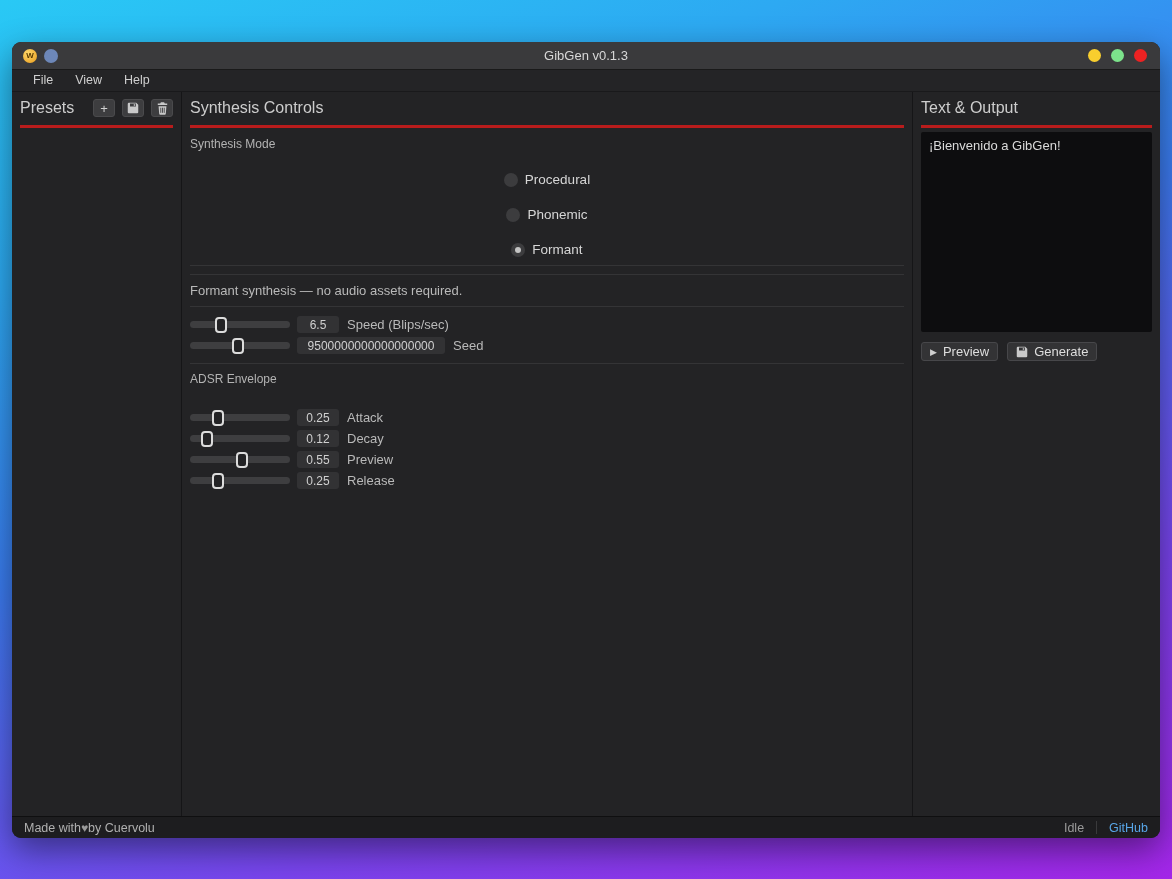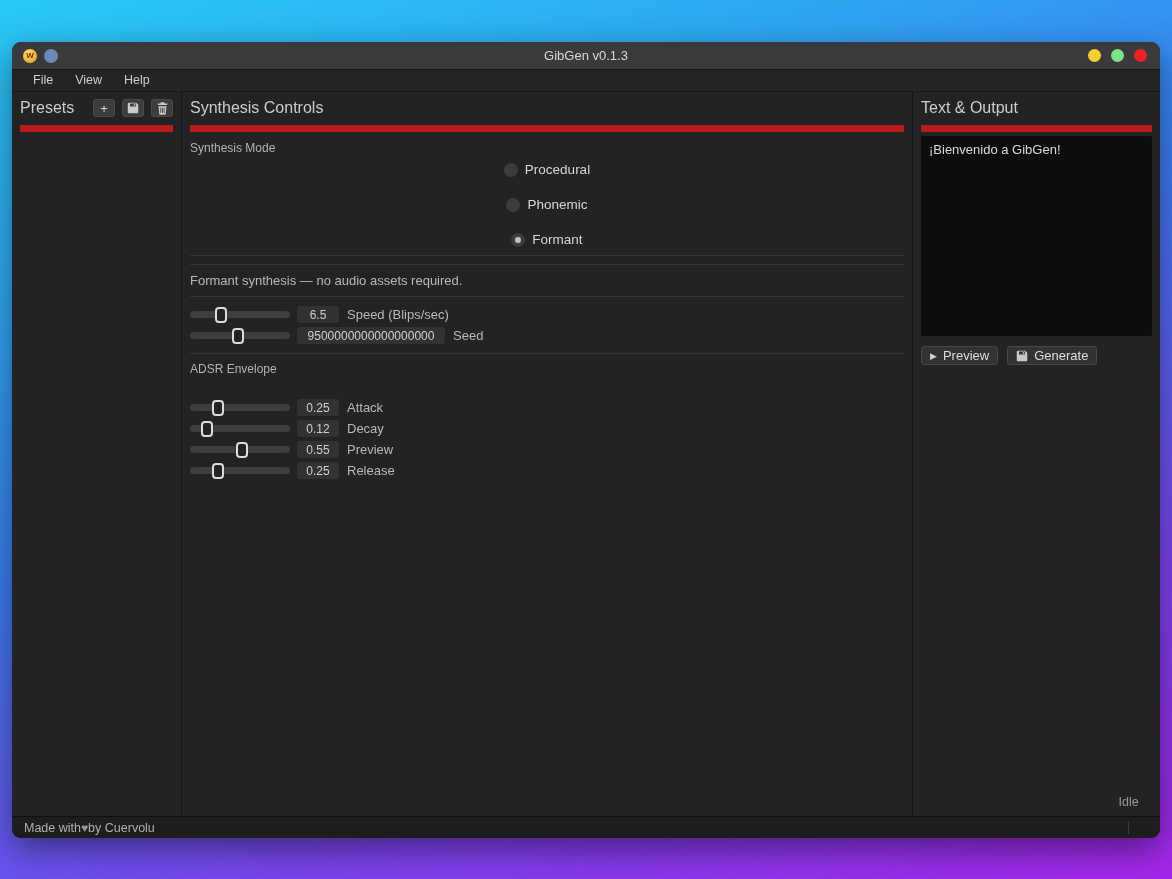--- a/index.html
+++ b/index.html
@@ -26,28 +26,28 @@
   .light{ width:13px; height:13px; border-radius:50%; }
   
   .menubar{ height:22px; background:#242426; border-bottom:1px solid #19191b;
     display:flex; align-items:center; padding-left:12px; gap:4px; flex:0 0 auto; }
   .menu-item{ font-size:12.5px; color:#cfcfcf; padding:1px 9px 2px; border-radius:3px; }
   
   .body{ flex:1; display:flex; min-height:0; }
   .sidebar{ width:170px; border-right:1px solid #151517; }
   .mainpanel{ flex:1; border-right:1px solid #151517; }
   .rightpanel{ width:247px; }
-  .panel-header{ margin:0 8px; padding:7px 0 8px; border-bottom:7px solid #b91c1c;
+  .panel-header{ margin:0 8px; padding:7px 0 8px; border-bottom:3px solid #b91c1c;
     font-size:16px; color:#cdcdcd; display:flex; align-items:center; }
   .panel-header .hd-title{ flex:1; }
   .icon-btn{ width:22px; height:18px; background:#3d3d3f; border:1px solid #4a4a4c; border-radius:3px;
     display:flex; align-items:center; justify-content:center; margin-left:7px;
     color:#d0d0d0; font-size:13px; line-height:1; }
   .section{ padding:0 8px; }
-  .sub-label{ font-size:12px; color:#b3b3b3; margin:9px 0 7px; }
+  .sub-label{ font-size:12px; color:#b3b3b3; margin:9px 0 21px; }
   .radio-row{ display:flex; gap:20px; align-items:center; margin-bottom:2px;flex-direction:column; }
   .radio-opt{ display:flex; align-items:center; gap:7px; font-size:13.5px; color:#d6d6d6; }
   .radio-circle{ width:14px; height:14px; border-radius:50%; background:#3c3c3e; position:relative; flex:0 0 auto; }
   .radio-opt.selected .radio-circle::after{ content:""; position:absolute; left:4px; top:4px;
     width:6px; height:6px; border-radius:50%; background:#c4c4c4; }
   .divider{ height:1px; background:#343436; margin:8px 8px; }
   .slider-row{ display:flex; align-items:center; margin:2px 0; height:19px; }
   .track{ width:100px; height:7px; background:#3e3e40; border-radius:4px; position:relative; flex:0 0 auto; }
   .handle{ position:absolute; top:50%; transform:translate(-50%,-50%); width:12px; height:16px;
     background:#232325; border:2px solid #dcdcdc; border-radius:4px; }
@@ -60,21 +60,21 @@
     padding:6px 8px; font-size:13px; color:#dadada; overflow:hidden; }
   .btn-row{ display:flex; gap:9px; margin:0 8px; }
   .btn{ height:19px; background:#333335; border:1px solid #47474a; border-radius:3px;
     display:flex; align-items:center; gap:6px; padding:0 8px; font-size:13px; color:#dedede; }
   .btn .play-glyph{ font-size:9px; color:#cfcfcf; }
   
   .statusbar{ height:22px; background:#1d1d1f; border-top:1px solid #0f0f10;
     display:flex; align-items:center; padding:0 12px; flex:0 0 auto; }
   .credit{ font-size:12.5px; color:#b0b0b0; display:flex; align-items:center; gap:0; }
   .heart{ color:#9a9a9a; font-size:12px; }
-  .status-right{ margin-left:auto; display:flex; align-items:center; gap:12px;flex-direction:column; }
+  .status-right{ margin-left:auto; display:flex; align-items:center; gap:12px; }
   .status-text{ font-size:12.5px; color:#9a9a9a; }
   .vsep{ width:1px; height:13px; background:#3a3a3c; }
   .link{ font-size:12.5px; color:#58a6e8; }
   svg{ display:block; }
 </style>
 </head>
 <body>
 
 <div class="desktop">
   <div class="window">

